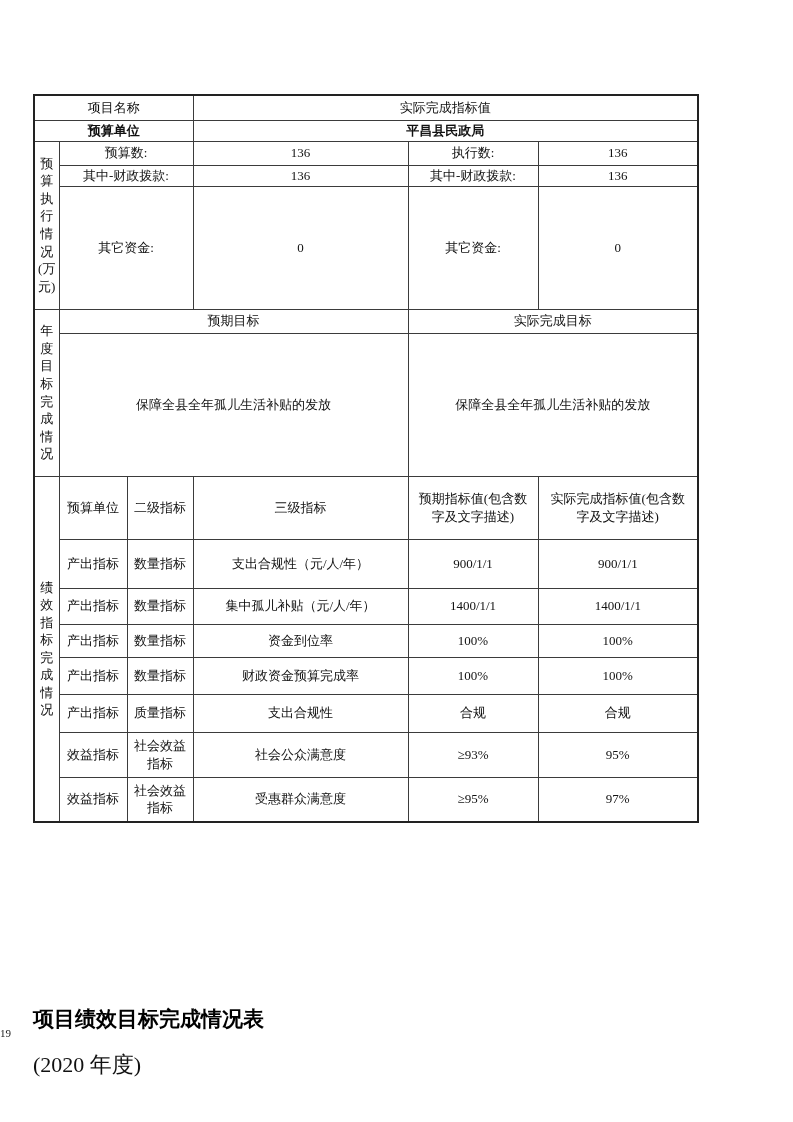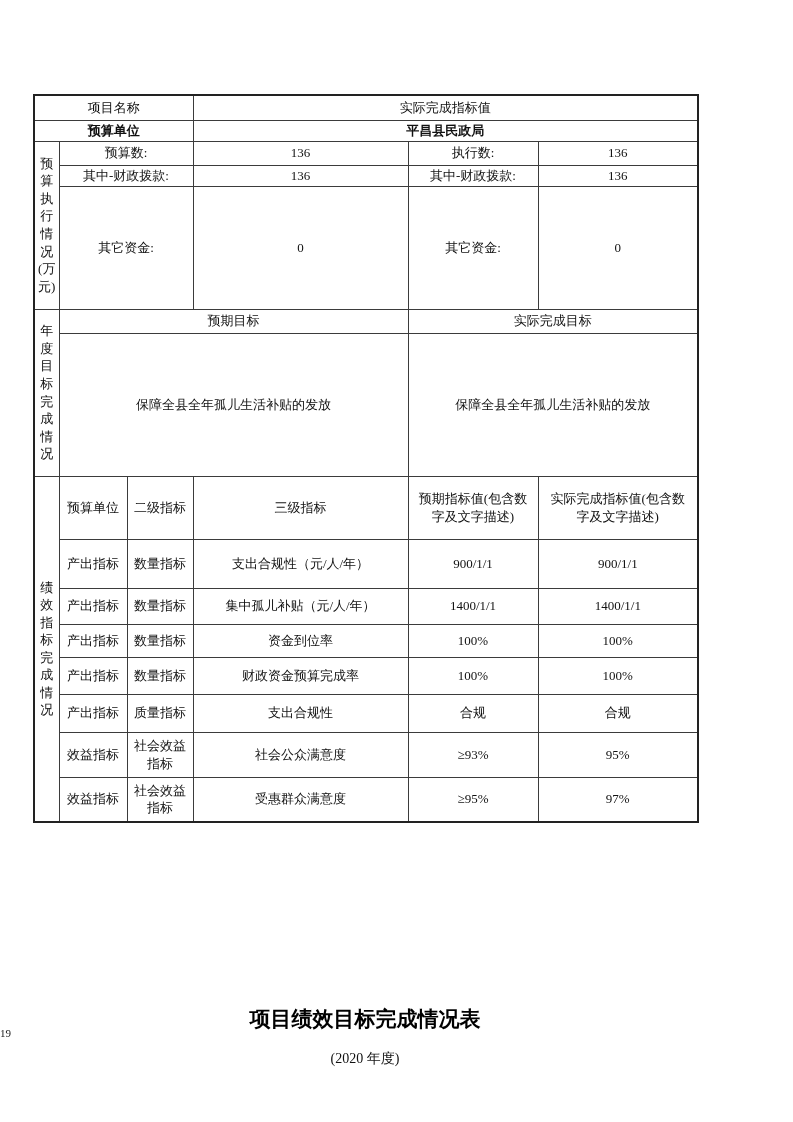--- a/index.html
+++ b/index.html
@@ -65,41 +65,40 @@
   
   td.ind { font-size: 12px; line-height: 1.5; }
   td.ind-hdr { font-size: 13px; line-height: 1.55; white-space: pre-line; }
 
   
   .footer-title {
     position: absolute;
     left: 33px;
     width: 664px;
     top: 1005px;
-    text-align: center;
     font-size: 21px;
     font-weight: bold;
     color: #000000;
   }
   .page-number {
     position: absolute;
     left: 0;
     width: 793px;
     top: 1027px;
     text-align: left;
     font-size: 11px;
     color: #222222;
   }
   .footer-subtitle {
     position: absolute;
     left: 33px;
     width: 664px;
     top: 1050px;
-    text-align: center;
-    font-size: 14px;
+    text-align: left;
+    font-size: 22px;
     color: #111111;
   }
 </style>
 </head>
 <body>
 
 <table class="doc-table">
   <colgroup>
     <col style="width:25px">
     <col style="width:68px">

